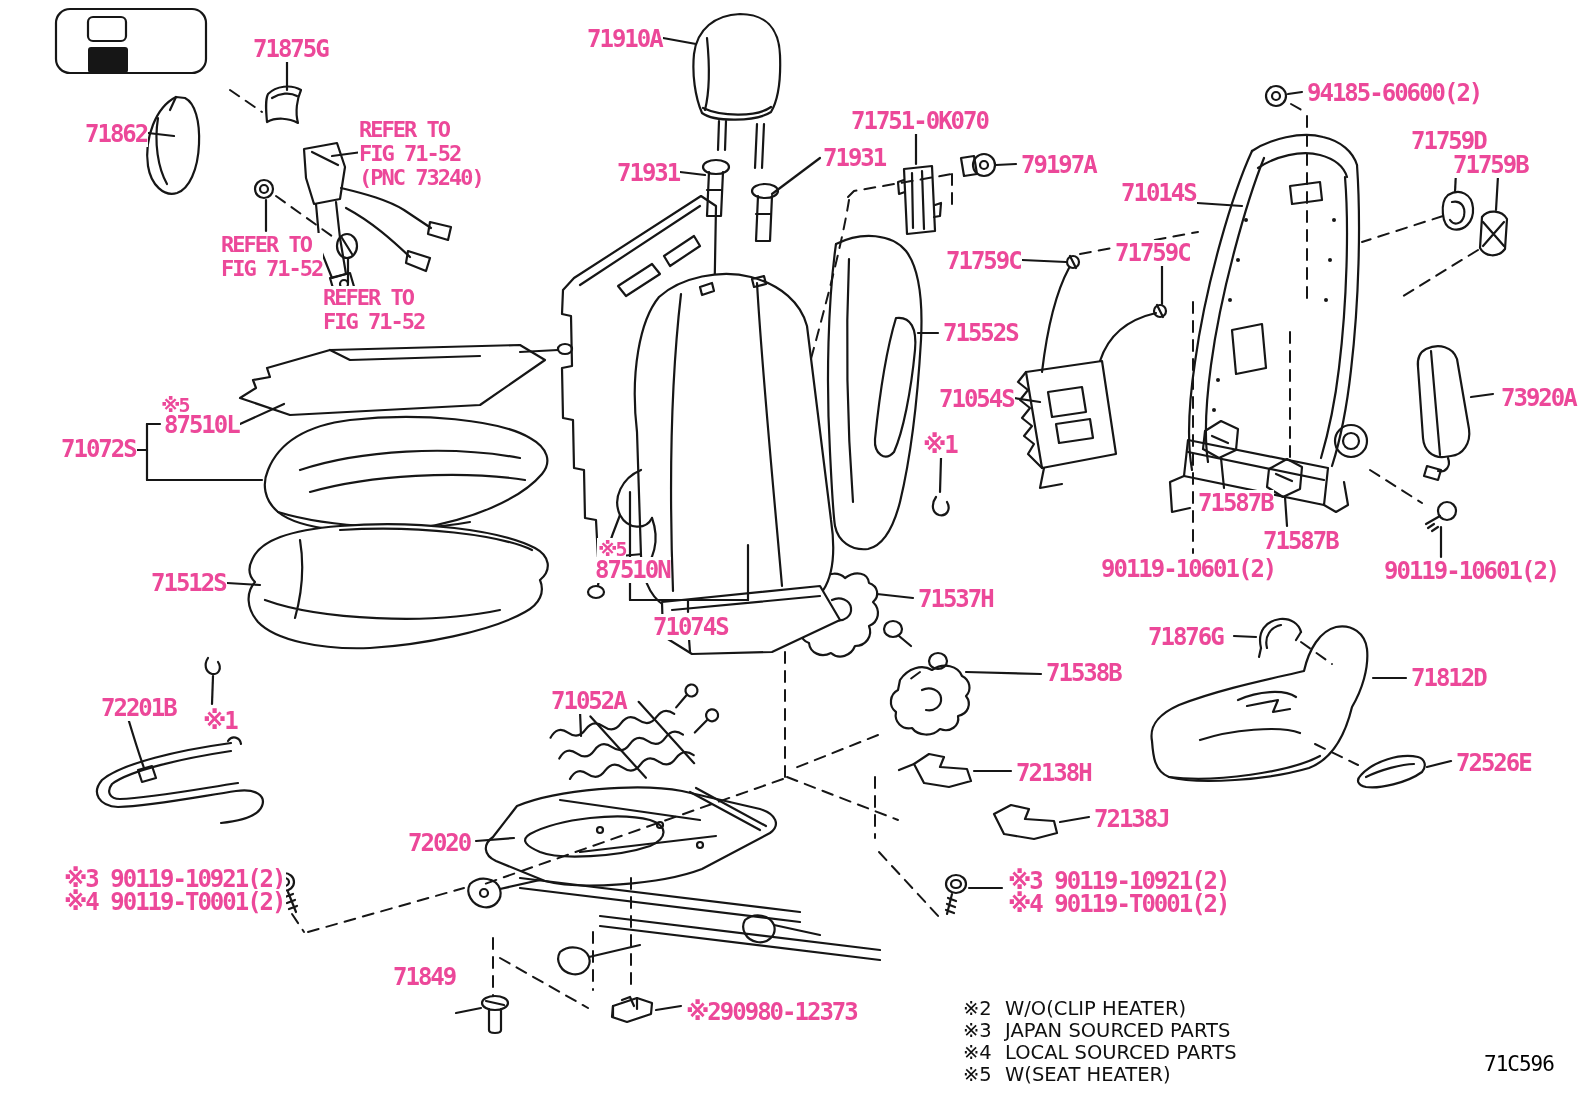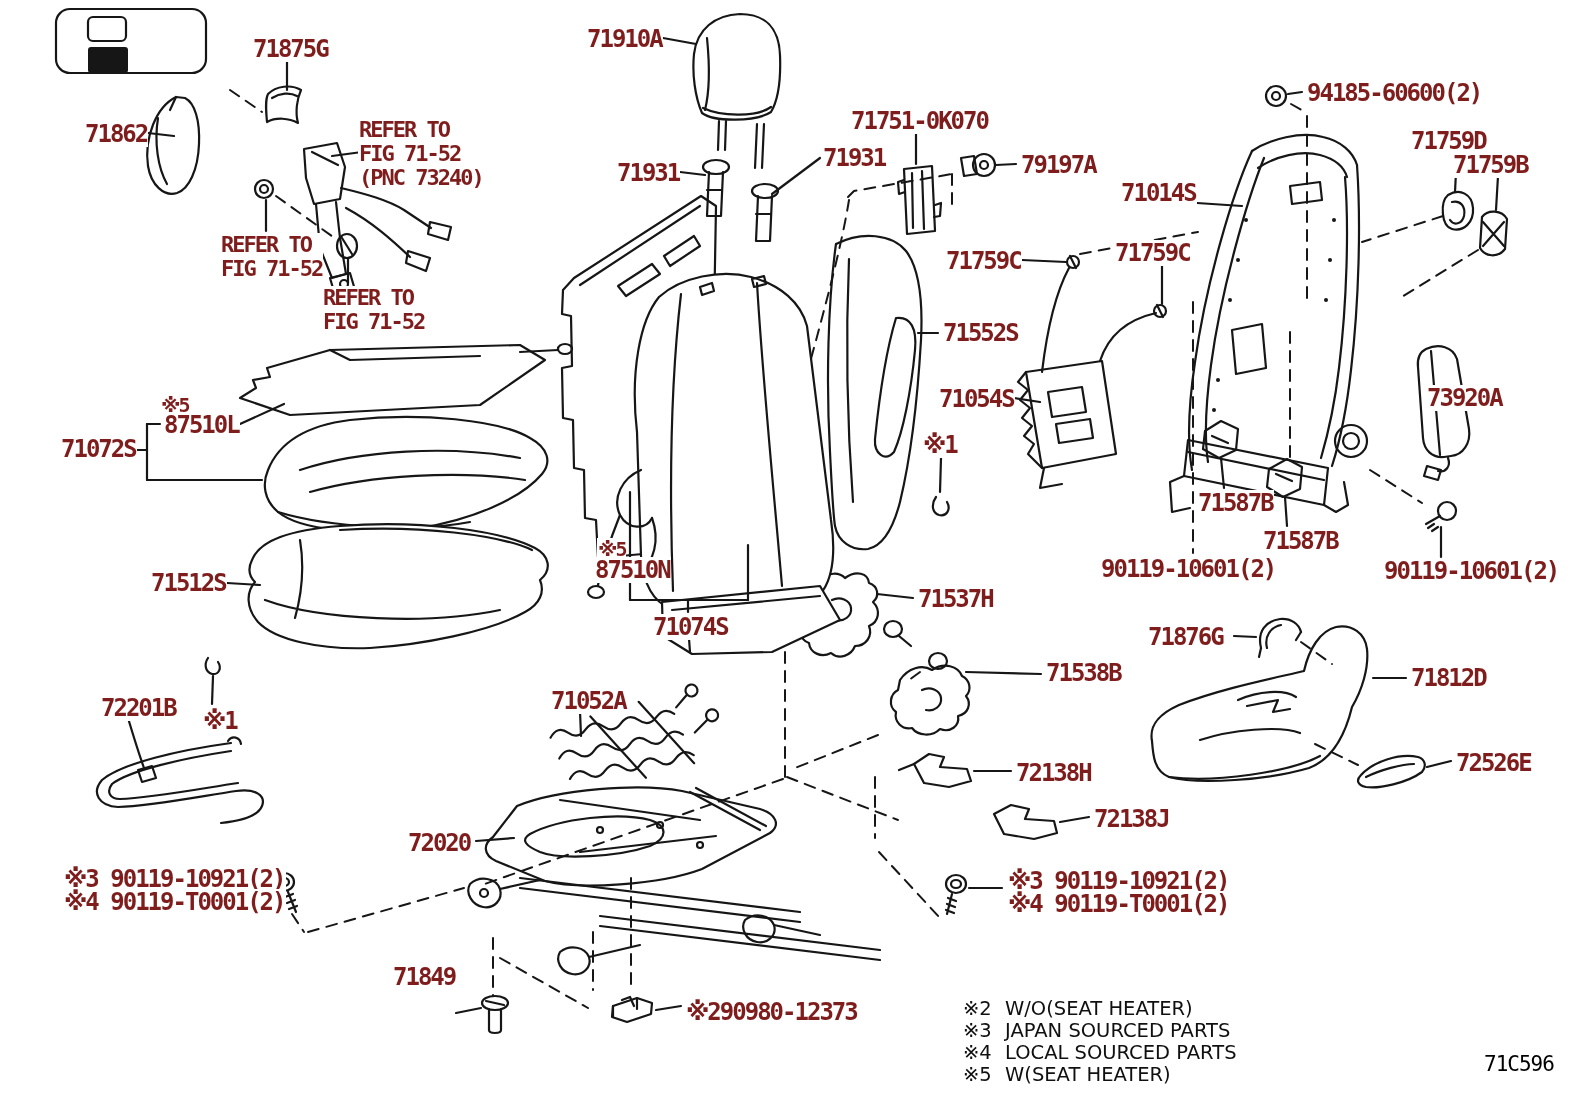--- a/index.html
+++ b/index.html
@@ -3,21 +3,21 @@
 <meta charset="utf-8">
 <style>
   html,body{margin:0;padding:0;background:#fff;}
   #stage{position:relative;width:1592px;height:1099px;background:#fff;overflow:hidden;
          font-family:"DejaVu Sans Mono",monospace;}
   svg{position:absolute;left:0;top:0;z-index:1;}
   .art{stroke:#161616;stroke-width:2.2;fill:none;stroke-linejoin:round;stroke-linecap:round;}
   .d{stroke-dasharray:11 8;stroke-width:2;}
   .fill{fill:#161616;stroke:none;}
   .lbl{position:absolute;z-index:3;font-family:"DejaVu Sans Mono","DejaVu Sans",monospace;
-       font-weight:bold;font-size:24px;letter-spacing:-2px;line-height:1.1;color:#7f1d1d;
+       font-weight:bold;font-size:24px;letter-spacing:-2px;line-height:1.1;color:#ec4899;
        white-space:pre-line;background:#fff;padding:0 1px;}
   .note-row{position:absolute;z-index:3;font-family:"DejaVu Sans","Liberation Sans",sans-serif;
        font-size:19.5px;color:#101010;white-space:nowrap;}
   .note-row .mk{display:inline-block;min-width:42px;}
   .code{position:absolute;z-index:3;font-family:"DejaVu Sans Mono",monospace;font-weight:normal;
        font-size:21px;letter-spacing:-1px;color:#000;}
 </style>
 </head>
 <body>
 
@@ -389,21 +389,21 @@
 <div class="lbl" style="left:850px;top:108px">71751-0K070</div>
 <div class="lbl" style="left:1020px;top:152px">79197A</div>
 <div class="lbl" style="left:1306px;top:80px">94185-60600(2)</div>
 <div class="lbl" style="left:1410px;top:128px">71759D</div>
 <div class="lbl" style="left:1452px;top:152px">71759B</div>
 <div class="lbl" style="left:1120px;top:180px">71014S</div>
 <div class="lbl" style="left:945px;top:248px">71759C</div>
 <div class="lbl" style="left:1114px;top:240px">71759C</div>
 <div class="lbl" style="left:942px;top:320px">71552S</div>
 <div class="lbl" style="left:938px;top:386px">71054S</div>
-<div class="lbl" style="left:1426px;top:385px">73920A</div>
+<div class="lbl" style="left:1500px;top:385px">73920A</div>
 <div class="lbl" style="left:922px;top:432px">※1</div>
 <div class="lbl" style="left:160px;top:394px;font-size:20px">※5</div>
 <div class="lbl" style="left:163px;top:412px">87510L</div>
 <div class="lbl" style="left:60px;top:436px">71072S</div>
 <div class="lbl" style="left:150px;top:570px">71512S</div>
 <div class="lbl" style="left:597px;top:538px;font-size:20px">※5</div>
 <div class="lbl" style="left:594px;top:557px">87510N</div>
 <div class="lbl" style="left:652px;top:614px">71074S</div>
 <div class="lbl" style="left:917px;top:586px">71537H</div>
 <div class="lbl" style="left:1197px;top:490px">71587B</div>
@@ -421,21 +421,21 @@
 <div class="lbl" style="left:550px;top:688px">71052A</div>
 <div class="lbl" style="left:407px;top:830px">72020</div>
 <div class="lbl" style="left:63px;top:866px">※3 90119-10921(2)</div>
 <div class="lbl" style="left:63px;top:889px">※4 90119-T0001(2)</div>
 <div class="lbl" style="left:1007px;top:868px">※3 90119-10921(2)</div>
 <div class="lbl" style="left:1007px;top:891px">※4 90119-T0001(2)</div>
 <div class="lbl" style="left:392px;top:964px">71849</div>
 <div class="lbl" style="left:685px;top:999px">※290980-12373</div>
 
 <div class="note-row" style="left:963px;top:997px">
-  <span class="mk">※2</span><span>W/O(SEAT HEATER)</span>
+  <span class="mk">※2</span><span>W/O(CLIP HEATER)</span>
 </div>
 <div class="note-row" style="left:963px;top:1019px">
   <span class="mk">※3</span><span>JAPAN SOURCED PARTS</span>
 </div>
 <div class="note-row" style="left:963px;top:1041px">
   <span class="mk">※4</span><span>LOCAL SOURCED PARTS</span>
 </div>
 <div class="note-row" style="left:963px;top:1063px">
   <span class="mk">※5</span><span>W(SEAT HEATER)</span>
 </div>

